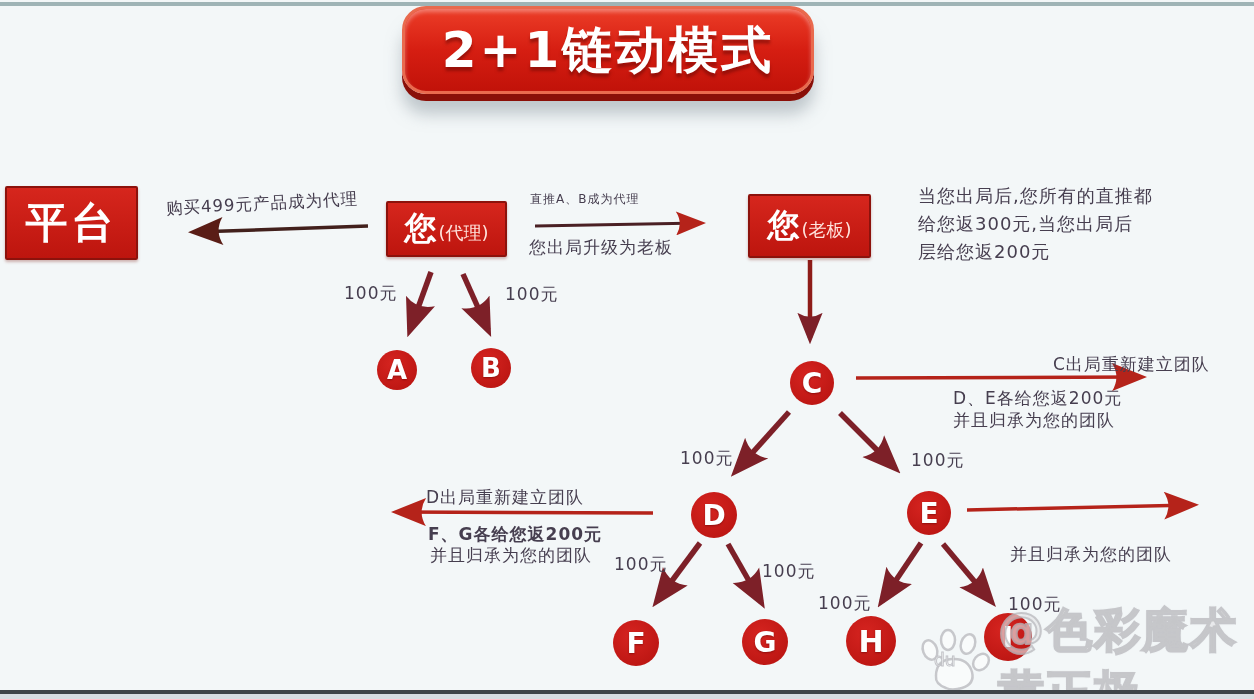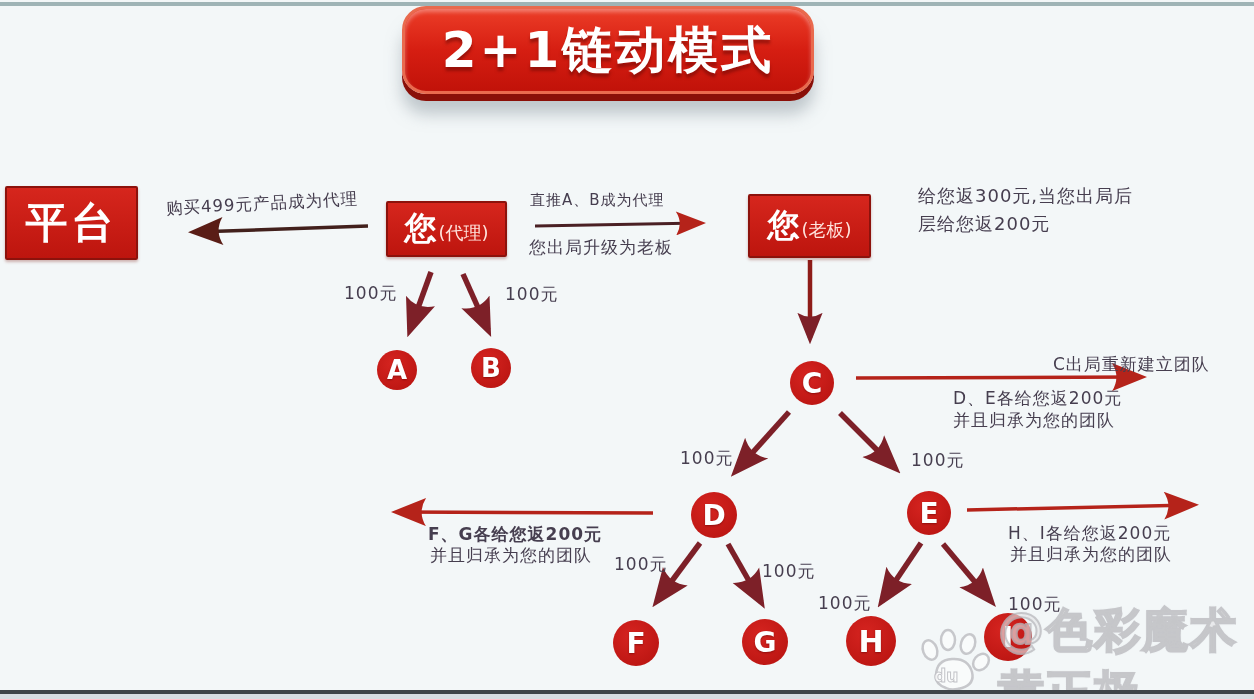--- a/index.html
+++ b/index.html
@@ -68,21 +68,21 @@
     opacity:.85;
   }
   .wm-text {
     font-size:46px; font-weight:bold; letter-spacing:2px;
     color:rgba(255,255,255,.55);
     -webkit-text-stroke:2px rgba(185,185,190,.9);
     text-shadow:0 0 2px rgba(160,160,165,.5);
   }
   .wm-badge { position:relative; width:84px; height:68px; margin-right:2px; }
   .wm-du {
-    position:absolute; left:22px; top:38px; font-size:17px; font-weight:bold;
+    position:absolute; left:22px; top:22px; font-size:17px; font-weight:normal;
     color:rgba(255,255,255,.8); -webkit-text-stroke:1px rgba(180,180,185,.9);
   }
 </style>
 </head>
 <body>
 
 <div class="canvas">
   <div class="top-line"></div>
 
   <div class="banner">
@@ -140,36 +140,37 @@
   <div class="member" style="left:471px;top:348px;width:40px;height:40px;font-size:26px;">B</div>
   <div class="member" style="left:790px;top:361px;width:44px;height:44px;font-size:28px;">C</div>
   <div class="member" style="left:691px;top:492px;width:46px;height:46px;font-size:28px;">D</div>
   <div class="member" style="left:907px;top:491px;width:44px;height:44px;font-size:28px;">E</div>
   <div class="member" style="left:613px;top:620px;width:46px;height:46px;font-size:28px;">F</div>
   <div class="member" style="left:742px;top:619px;width:46px;height:46px;font-size:28px;">G</div>
   <div class="member" style="left:846px;top:616px;width:50px;height:50px;font-size:30px;">H</div>
   <div class="member" style="left:984px;top:613px;width:48px;height:48px;font-size:29px;">I</div>
 
   <div class="note" style="left:166px;top:193px;transform:rotate(-3deg);font-size:16.5px;">购买499元产品成为代理</div>
-  <div class="note" style="left:530px;top:191px;font-size:15px;">直推A、B成为代理</div>
+  <div class="note" style="left:530px;top:191px;font-size:12px;">直推A、B成为代理</div>
   <div class="note" style="left:529px;top:236px;">您出局升级为老板</div>
 
   <div class="note boss-note" style="left:918px;top:182px;">
+    <span style="display:block;">当您出局后,您所有的直推都</span>
     <span style="display:block;">给您返300元,当您出局后</span>
     <span style="display:block;">层给您返200元</span>
   </div>
 
   <div class="note" style="left:1009px;top:353px;margin-left:44px;">C出局重新建立团队</div>
   <div class="note" style="left:953px;top:387px;">D、E各给您返200元</div>
   <div class="note" style="left:953px;top:409px;">并且归承为您的团队</div>
 
+  <div class="note" style="left:426px;top:486px;">D出局重新建立团队</div>
   <div class="note" style="left:428px;top:523px;font-weight:bold;">F、G各给您返200元</div>
   <div class="note" style="left:430px;top:544px;">并且归承为您的团队</div>
 
-  <div class="note" style="left:1008px;top:522px;">H、I各给您返200元</div>
   <div class="note" style="left:1010px;top:543px;">并且归承为您的团队</div>
 
   <div class="note amount" style="left:344px;top:282px;">100元</div>
   <div class="note amount" style="left:505px;top:283px;">100元</div>
   <div class="note amount" style="left:680px;top:447px;">100元</div>
   <div class="note amount" style="left:911px;top:449px;">100元</div>
   <div class="note amount" style="left:614px;top:553px;">100元</div>
   <div class="note amount" style="left:762px;top:560px;">100元</div>
   <div class="note amount" style="left:818px;top:592px;">100元</div>
   <div class="note amount" style="left:1008px;top:593px;">100元</div>

